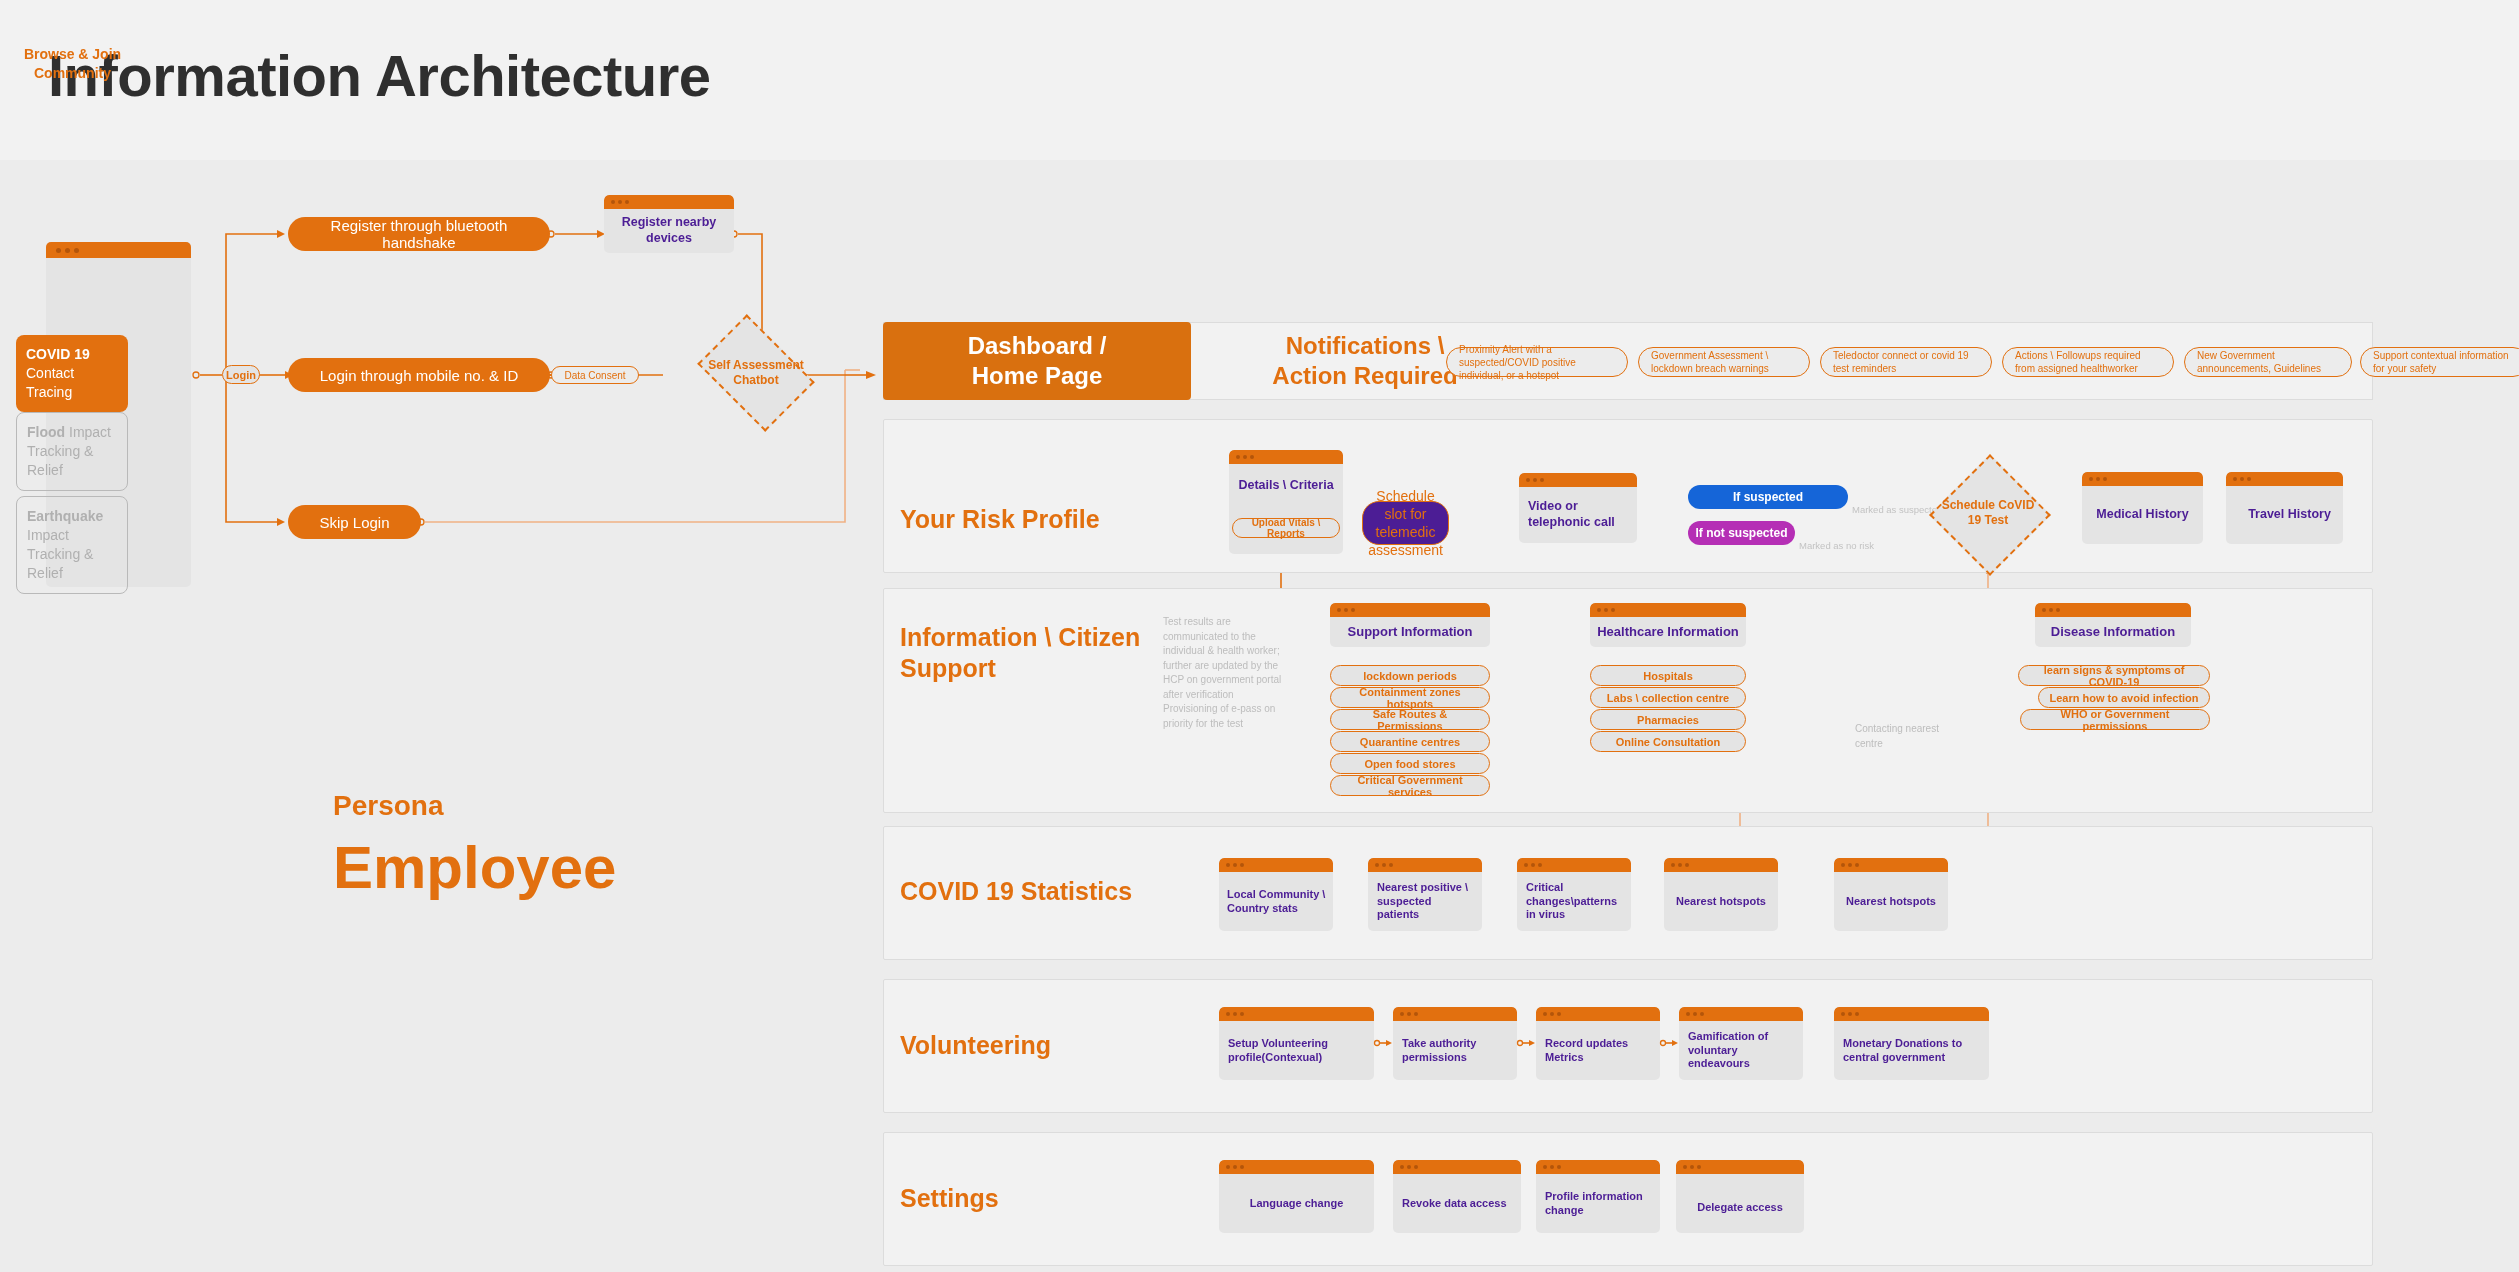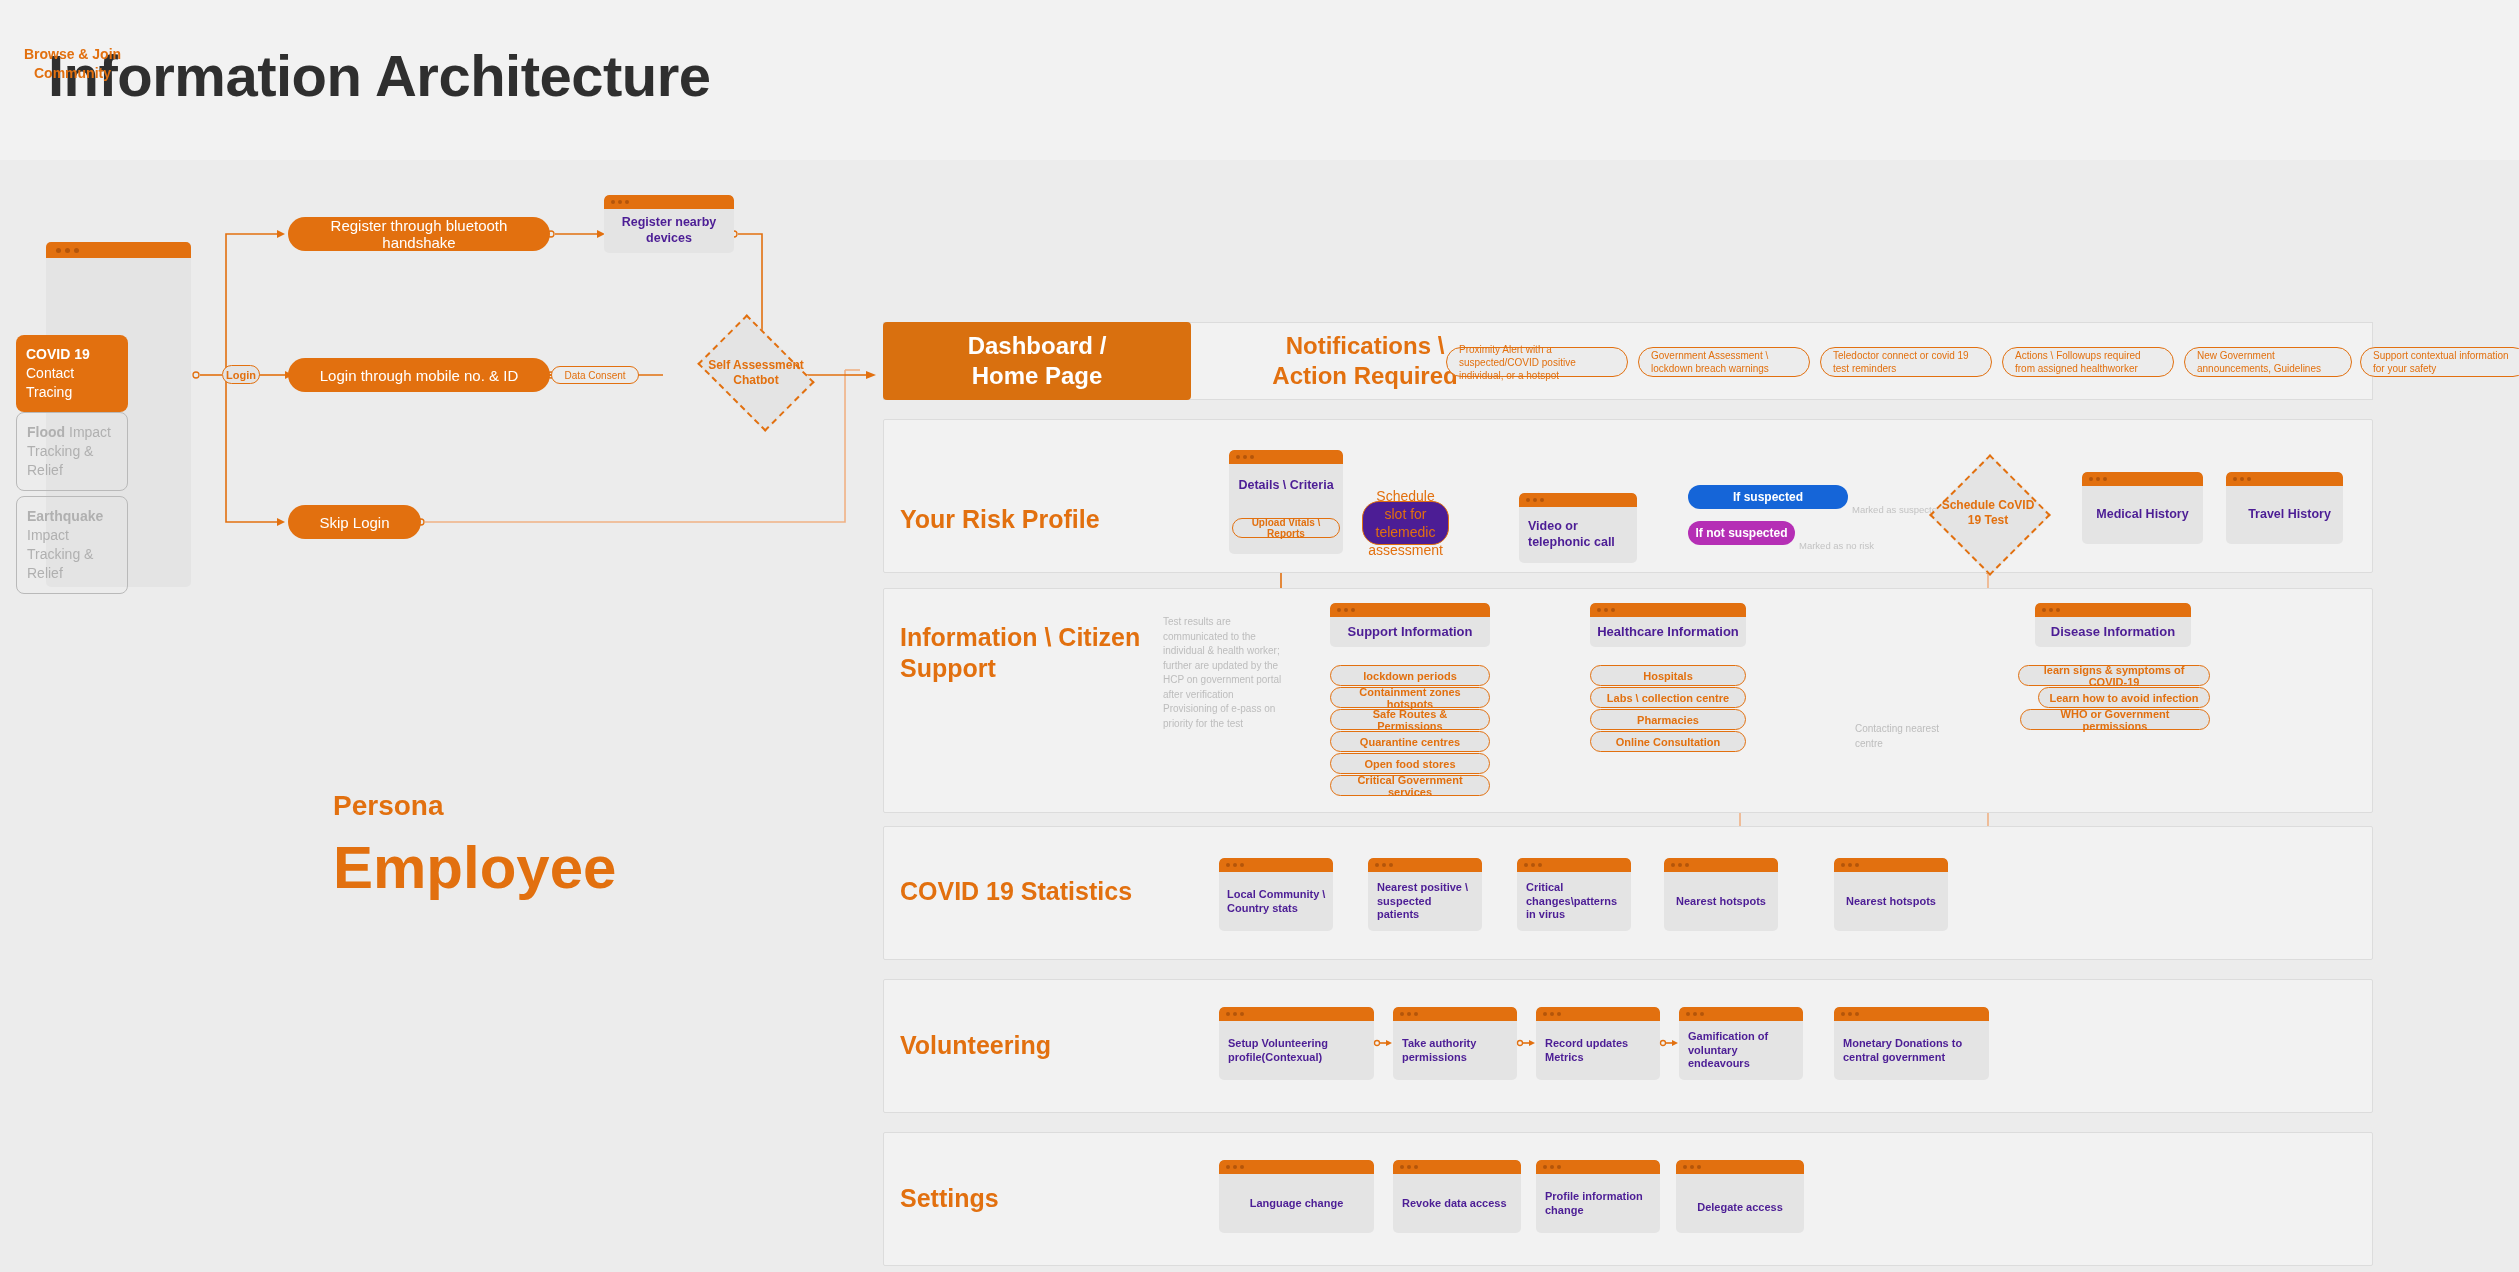--- a/index.html
+++ b/index.html
@@ -339,21 +339,21 @@
         <i></i>
         <i></i>
         <i></i>
       </div>
     <div class="body" style="height:44px;font-size:12.5px;">Details \ Criteria</div>
   </div>
   <div class="pill-out" style="left:1232px;top:518px;width:108px;height:20px;font-size:10px;border-radius:11px;">Upload Vitals \ Reports</div>
 
   <div class="pill-out" style="left:1362px;top:501px;width:87px;height:44px;font-size:14px;font-weight:normal;background:#4c1d95;border-radius:17px;line-height:1.3;">Schedule slot for telemedic assessment</div>
 
-  <div class="wcard" style="left:1519px;top:473px;width:118px;height:70px;margin-top:20px;">
+  <div class="wcard" style="left:1519px;top:473px;width:118px;height:70px;">
     <div class="bar">
         <i></i>
         <i></i>
         <i></i>
       </div>
     <div class="body" style="height:56px;font-size:12.5px;justify-content:flex-start;text-align:left;padding-left:9px;">Video or telephonic call</div>
   </div>
 
   <div class="pill-blue" style="left:1688px;top:485px;width:160px;height:24px;">If suspected</div>
   <div class="pill-purple" style="left:1688px;top:521px;width:107px;height:24px;">If not suspected</div>

